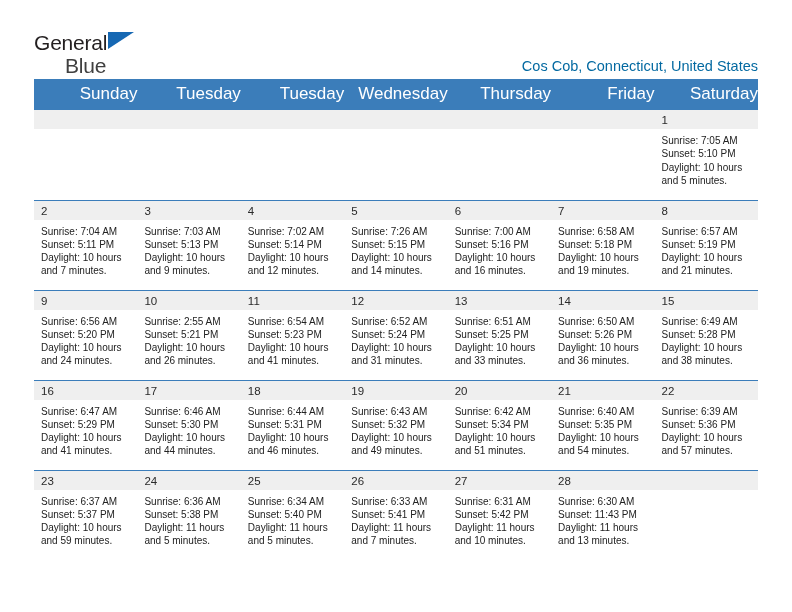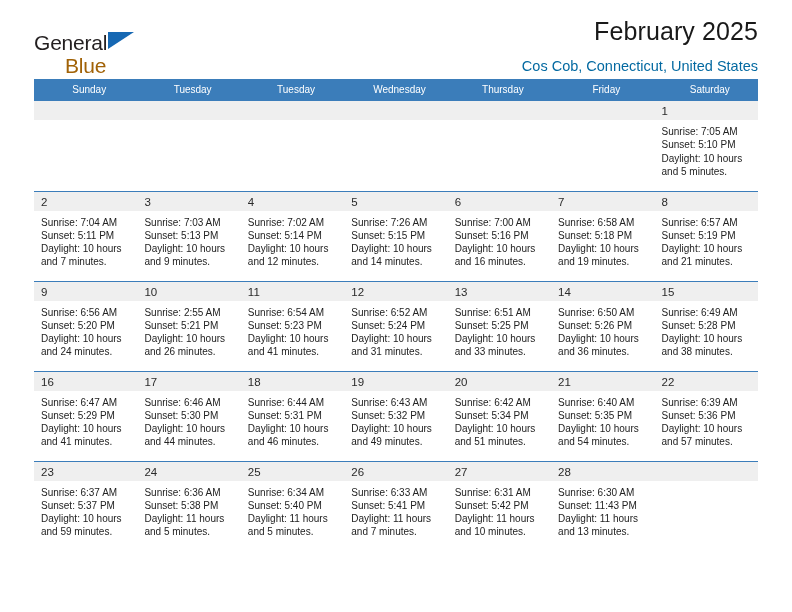--- a/index.html
+++ b/index.html
@@ -48,21 +48,21 @@
     position: absolute;
     left: 74px;
     top: 4px;
     width: 0;
     height: 0;
     border-left: 26px solid #1668b3;
     border-bottom: 17px solid transparent;
   }
   .brand-row2 {
     font-size: 21px;
-    color: #a16207;
+    color: #404040;
     line-height: 21px;
     margin-top: 1px;
     margin-left: 31px;
     letter-spacing: -0.2px;
   }
   .title-block {
     text-align: right;
     padding-top: 0px;
   }
   .cal-title {
@@ -81,23 +81,23 @@
   
   .calendar {
     margin-top: 3px;
     width: 724px;
     border-collapse: collapse;
     table-layout: fixed;
   }
   .calendar th {
     background: #3b7dba;
     color: #ffffff;
-    font-size: 10px;
+    font-size: 17px;
     font-weight: normal;
-    text-align: center;
+    text-align: right;
     padding: 5px 0 6px 7px;
     height: 18px;
     box-sizing: border-box;
   }
   .calendar td {
     vertical-align: top;
     padding: 0;
     border-top: 1px solid #3b7dba;
     height: 90px;
     box-sizing: border-box;
@@ -132,21 +132,20 @@
 
 <div class="page">
 
   <div class="header">
     <div class="brand">
       <div class="brand-row1">General</div>
       <span class="brand-tri"></span>
       <div class="brand-row2">Blue</div>
     </div>
     <div class="title-block">
-      <div class="cal-title">February 2025</div>
       <div class="cal-subtitle">Cos Cob, Connecticut, United States</div>
     </div>
   </div>
 
   <table class="calendar">
     <thead>
       <tr>
         <th>Sunday</th>
         <th>Tuesday</th>
         <th>Tuesday</th>

